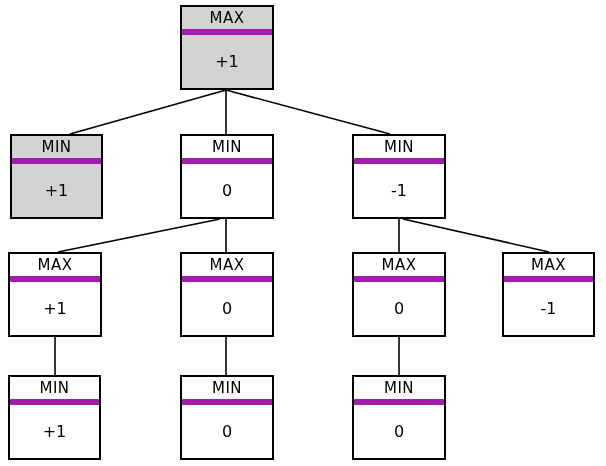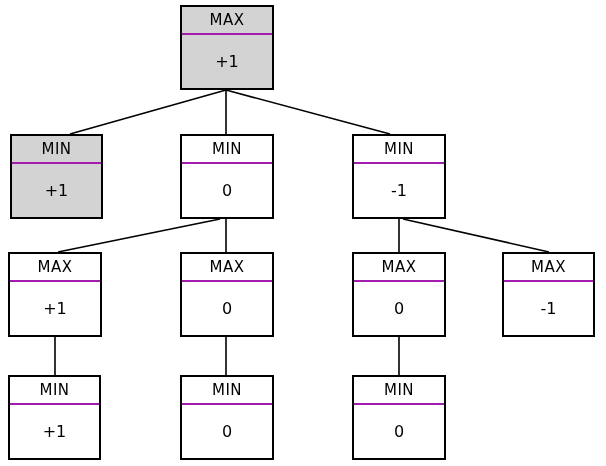--- a/index.html
+++ b/index.html
@@ -32,21 +32,21 @@
     background: #ffffff;
     border: 2px solid #000000;
     color: #000000;
   }
   .node.hl {
     background: #d3d3d3;
   }
   .node .t {
     box-sizing: border-box;
     height: 28px;
-    border-bottom: 2px solid #a21caf;
+    border-bottom: 6px solid #a21caf;
     display: flex;
     align-items: center;
     justify-content: center;
     font-size: 15px;
     letter-spacing: 0.5px;
   }
   .node .v {
     box-sizing: border-box;
     height: calc(100% - 28px);
     display: flex;

